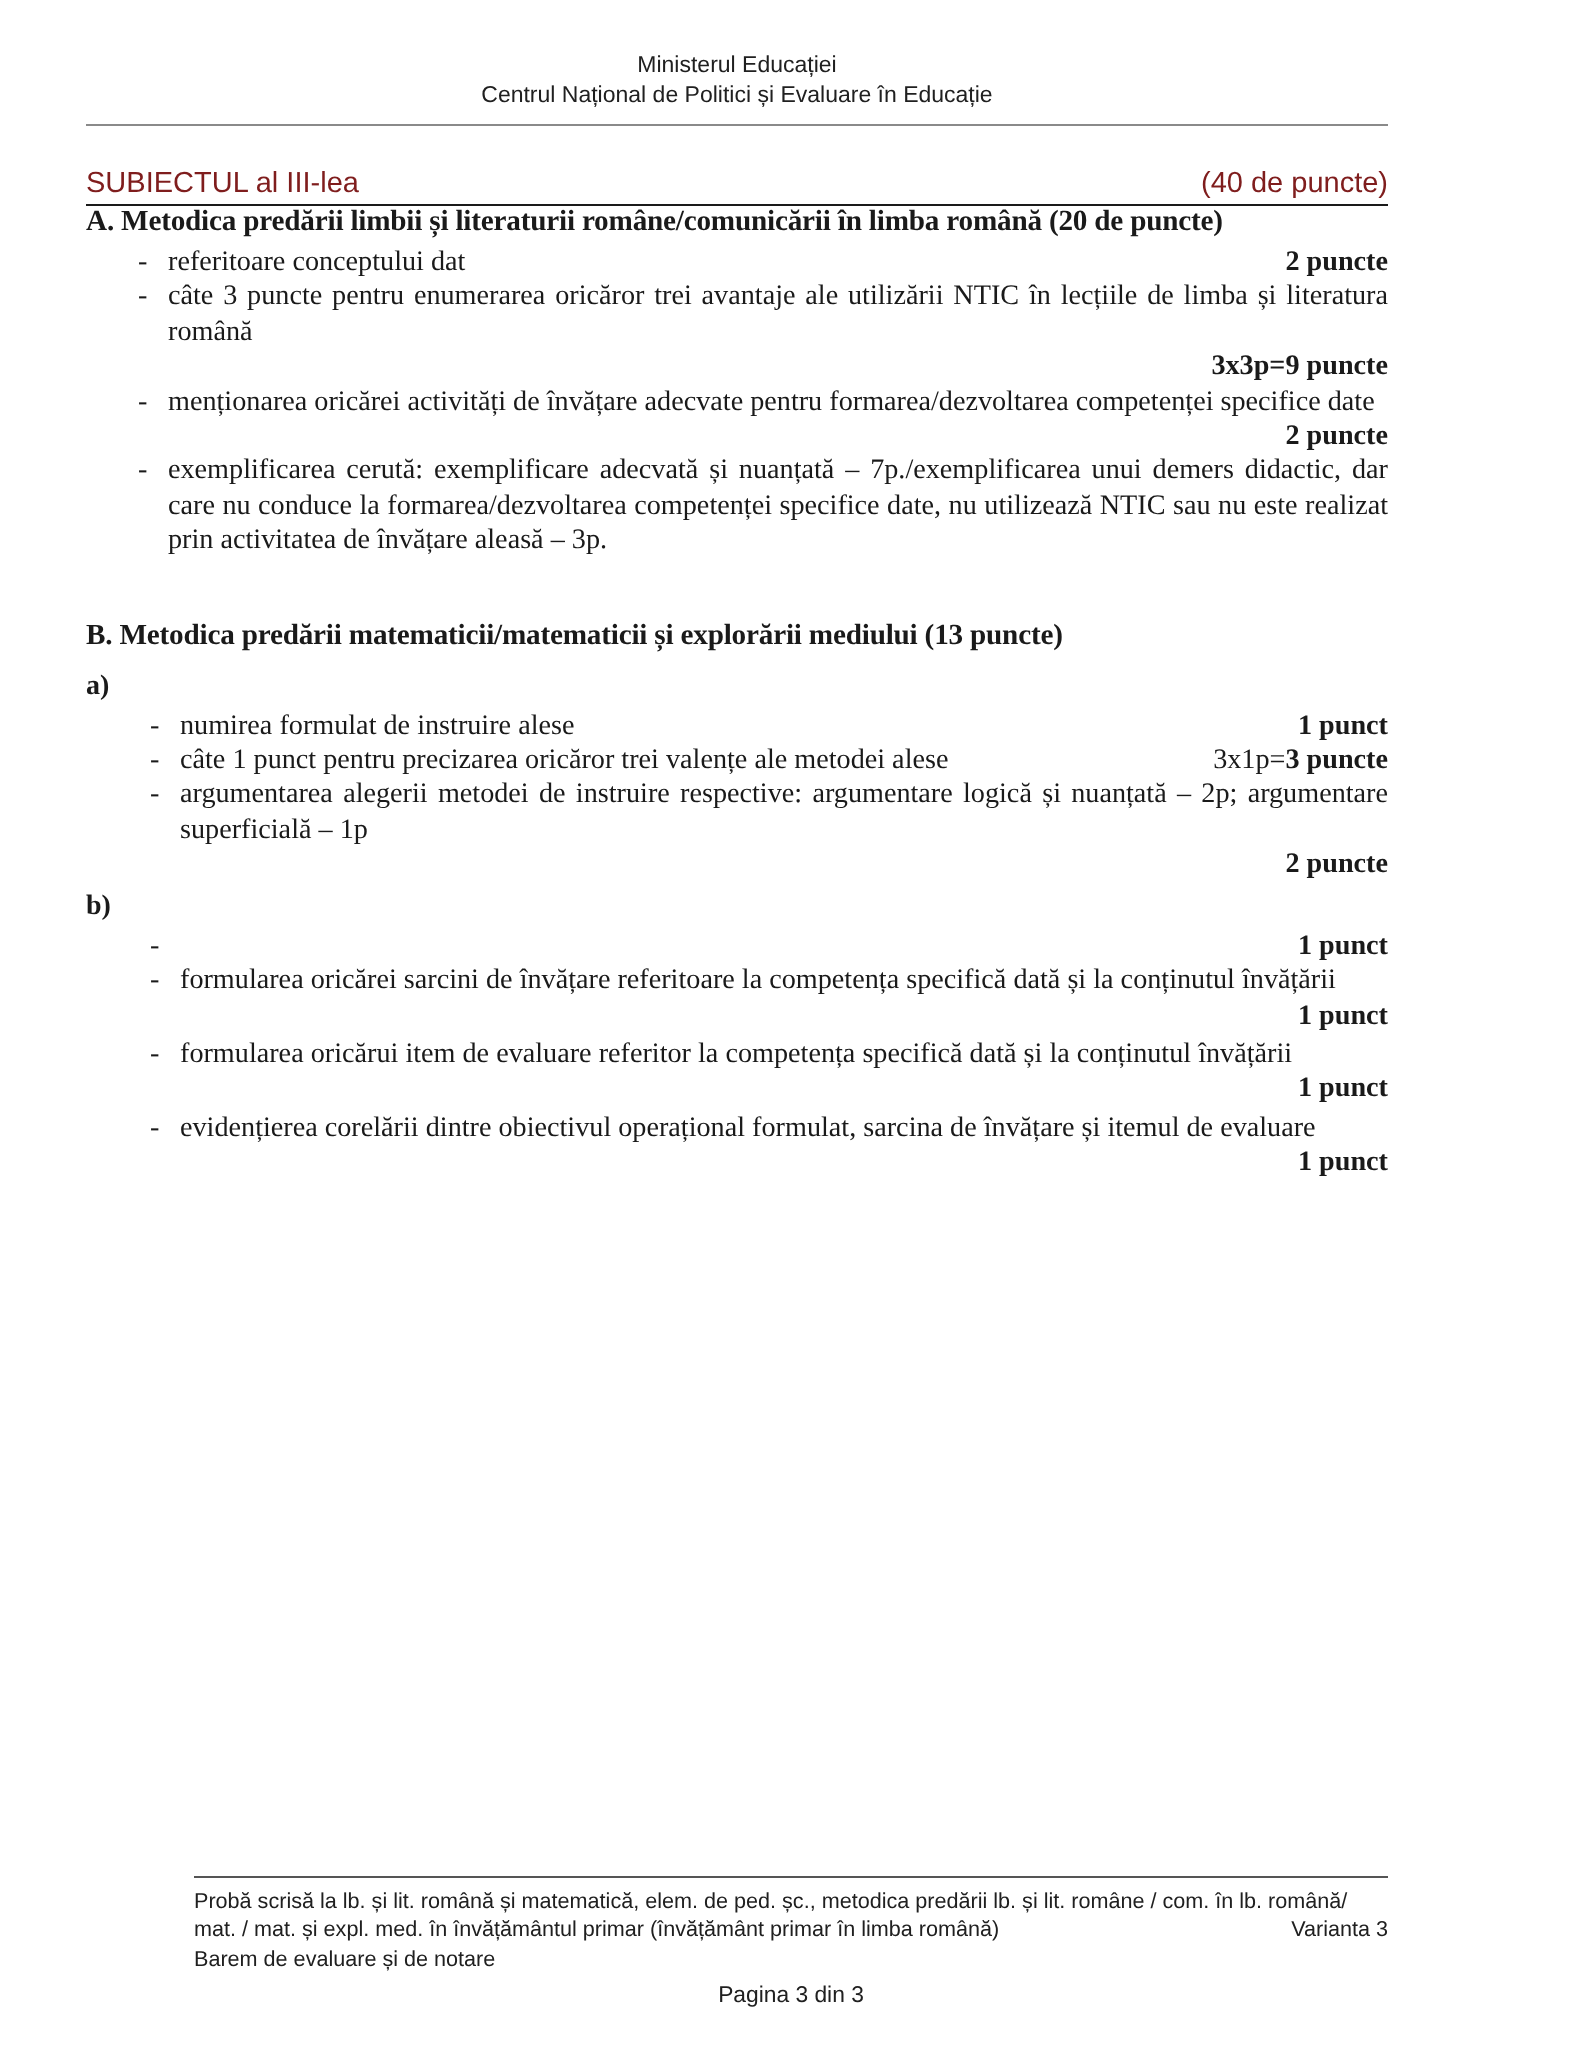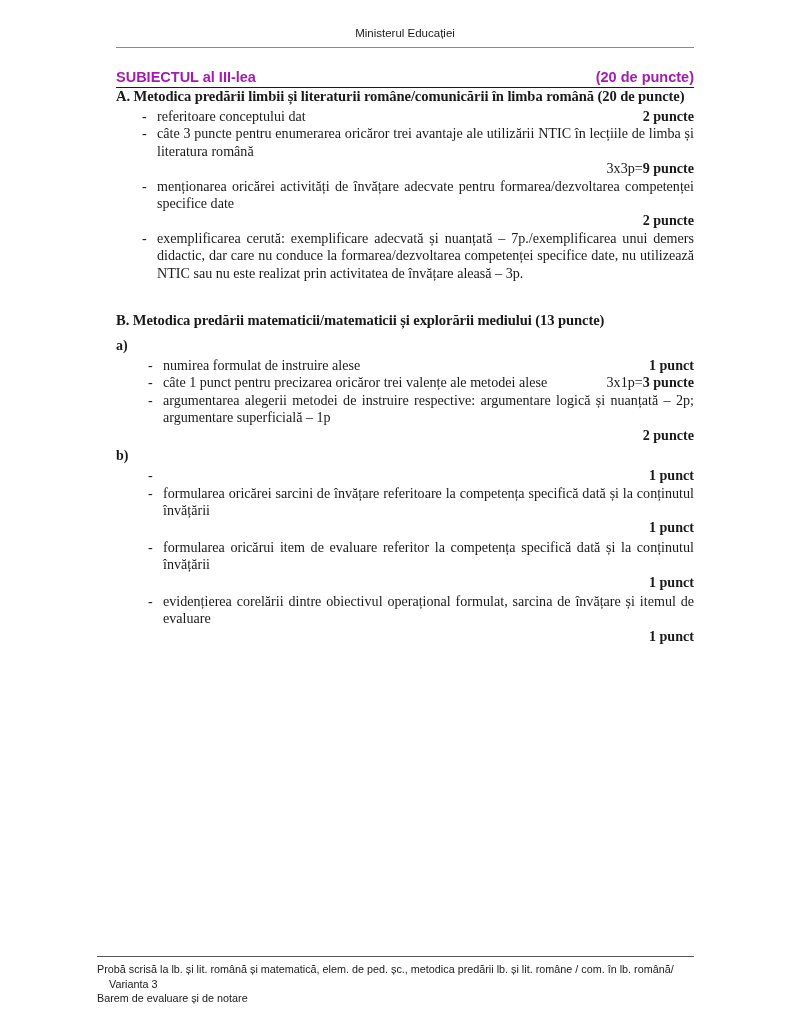--- a/index.html
+++ b/index.html
@@ -14,21 +14,21 @@
     font-family: "Liberation Serif", "DejaVu Serif", serif;
     color: #1a1a1a;
     overflow: hidden;
   }
   .page {
     position: absolute;
     left: 0; top: 0;
     width: 791px;
     height: 1024px;
     box-sizing: border-box;
-    padding: 0 97px 0 116px;
+    padding: 0 97px 0 43px;
   }
 
   
   .doc-header {
     padding-top: 26px;
     text-align: center;
     font-family: "Liberation Sans", "DejaVu Sans", sans-serif;
     font-size: 11.5px;
     line-height: 15px;
     color: #202020;
@@ -39,25 +39,25 @@
     width: 100%;
   }
 
   
   .subject-row {
     margin-top: 21px;
     display: flex;
     justify-content: space-between;
     align-items: baseline;
     font-family: "Liberation Sans", "DejaVu Sans", sans-serif;
-    font-weight: bold;
+    font-weight: normal;
     font-size: 14.5px;
     border-bottom: 1.6px solid #1a1a1a;
     padding-bottom: 2px;
-    color: #a21caf;
+    color: #7f1d1d;
   }
 
   
   .section-heading {
     font-family: "Liberation Serif", "DejaVu Serif", serif;
     font-weight: bold;
     font-size: 14.6px;
     letter-spacing: -0.1px;
   }
   .section-b {
@@ -99,21 +99,21 @@
   
   .pts {
     font-weight: bold;
     float: right;
   }
   .pts-line {
     display: block;
     text-align: right;
     font-weight: bold;
   }
-  .pts-line .calc { font-weight: normal; }
+  .pts-line .calc { font-weight: bold; }
   .inline-right {
     float: right;
   }
   .inline-right .calc { font-weight: normal; }
   .inline-right .bold { font-weight: bold; }
   .clearfix::after { content: ""; display: block; clear: both; }
 
   
   .doc-footer {
     position: absolute;
@@ -142,26 +142,27 @@
     font-size: 11.4px;
   }
 </style>
 </head>
 <body>
 
 <div class="page">
 
   <div class="doc-header">
     <div>Ministerul Educației</div>
+    <div>Centrul Național de Politici și Evaluare în Educație</div>
   </div>
   <div class="header-rule"></div>
 
   <div class="subject-row">
     <span>SUBIECTUL al III-lea</span>
-    <span>(20 de puncte)</span>
+    <span>(40 de puncte)</span>
   </div>
 
   <div class="section-heading">A. Metodica predării limbii și literaturii române/comunicării în limba română (20 de puncte)</div>
 
   <ul class="bullets indent-a">
     <li class="clearfix">
       <span class="dash">-</span>
       <span class="pts">2 puncte</span>
       <span>referitoare conceptului dat</span>
     </li>
@@ -232,18 +233,20 @@
       <span class="dash">-</span>
       <span>evidențierea corelării dintre obiectivul operațional formulat, sarcina de învățare și itemul de evaluare</span>
       <span class="pts-line">1 punct</span>
     </li>
   </ul>
 
   <div class="doc-footer">
     <div class="footer-rule"></div>
     <div class="footer-left">Probă scrisă la lb. și lit. română și matematică, elem. de ped. șc., metodica predării lb. și lit. române / com. în lb. română/</div>
     <div class="footer-row">
+      <span class="footer-left">mat. / mat. și expl. med. în învățământul primar (învățământ primar în limba română)</span>
       <span class="footer-variant">Varianta 3</span>
     </div>
     <div class="footer-left">Barem de evaluare și de notare</div>
+    <div class="footer-page">Pagina 3 din 3</div>
   </div>
 
 </div>
 
 </body></html>

